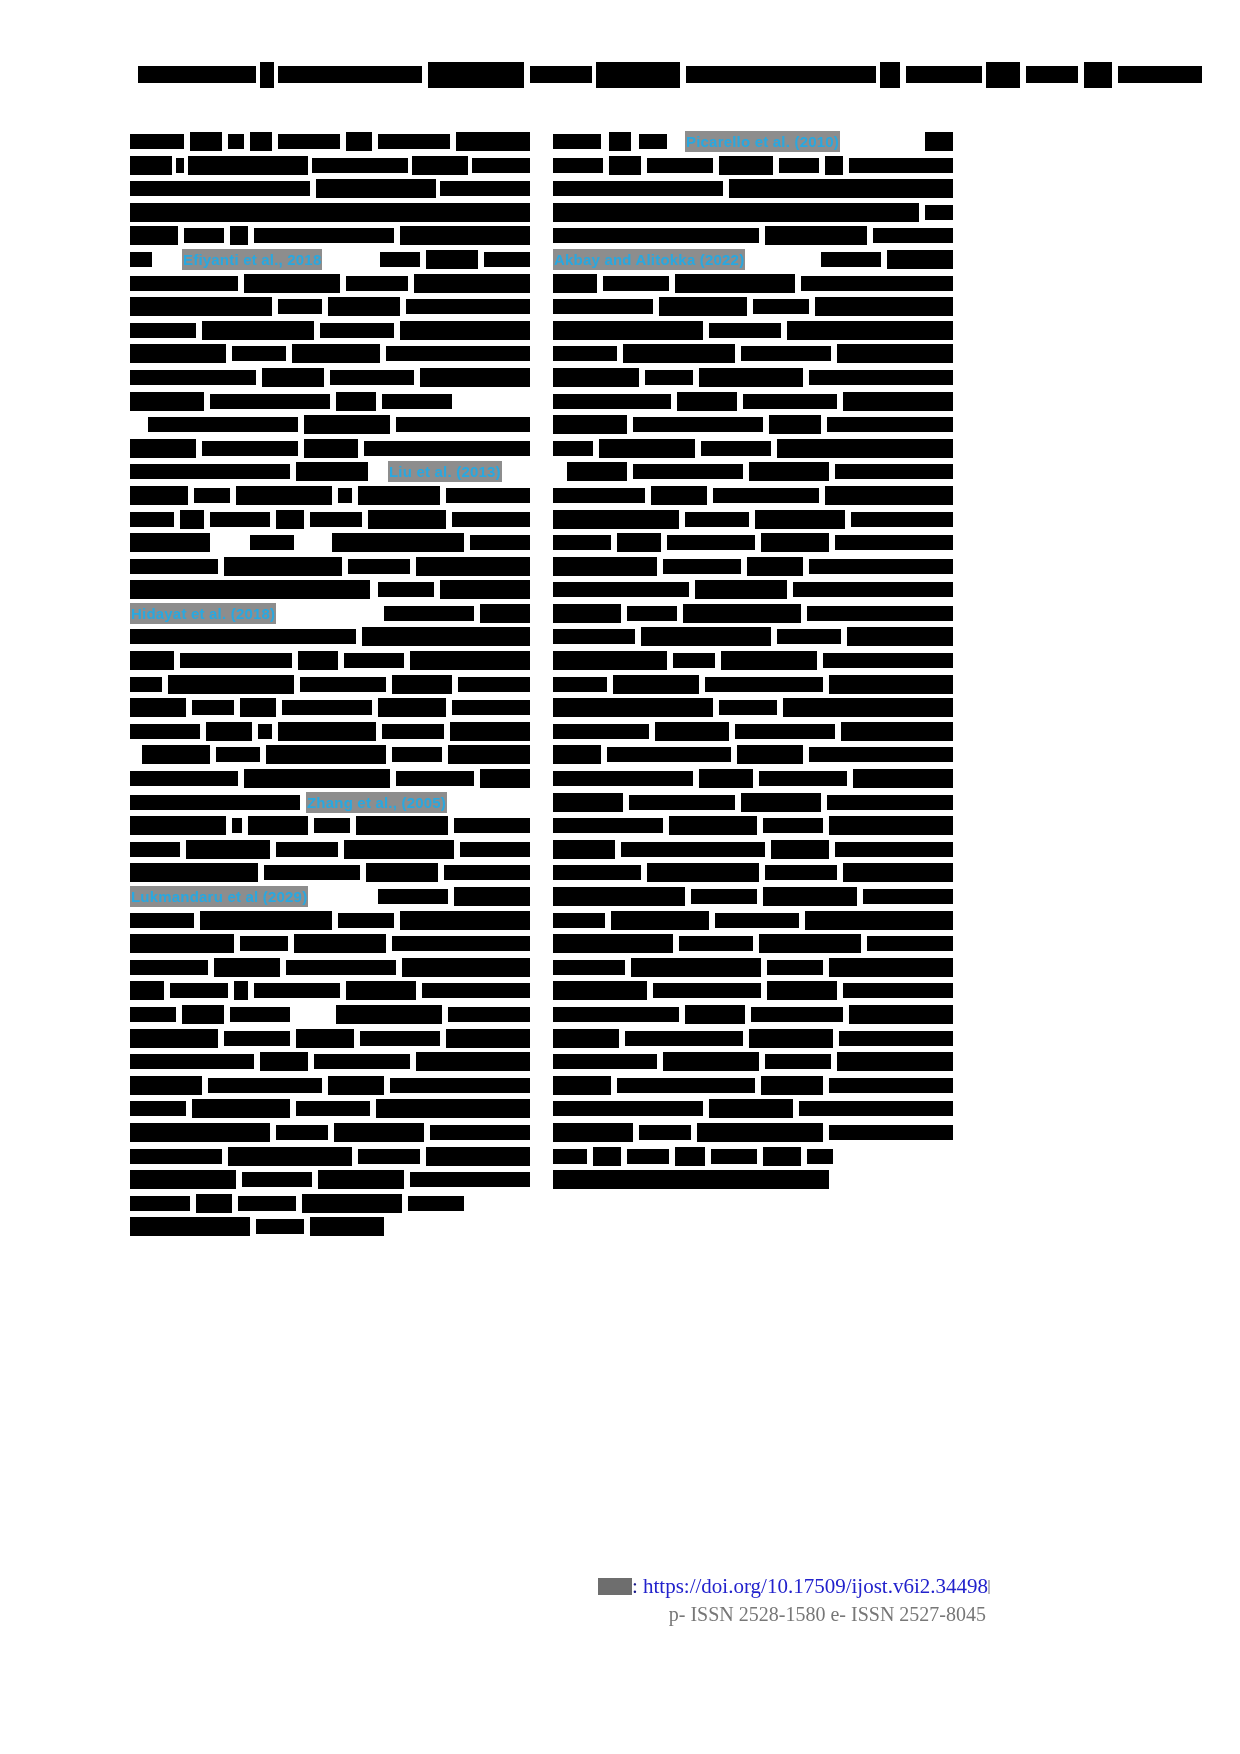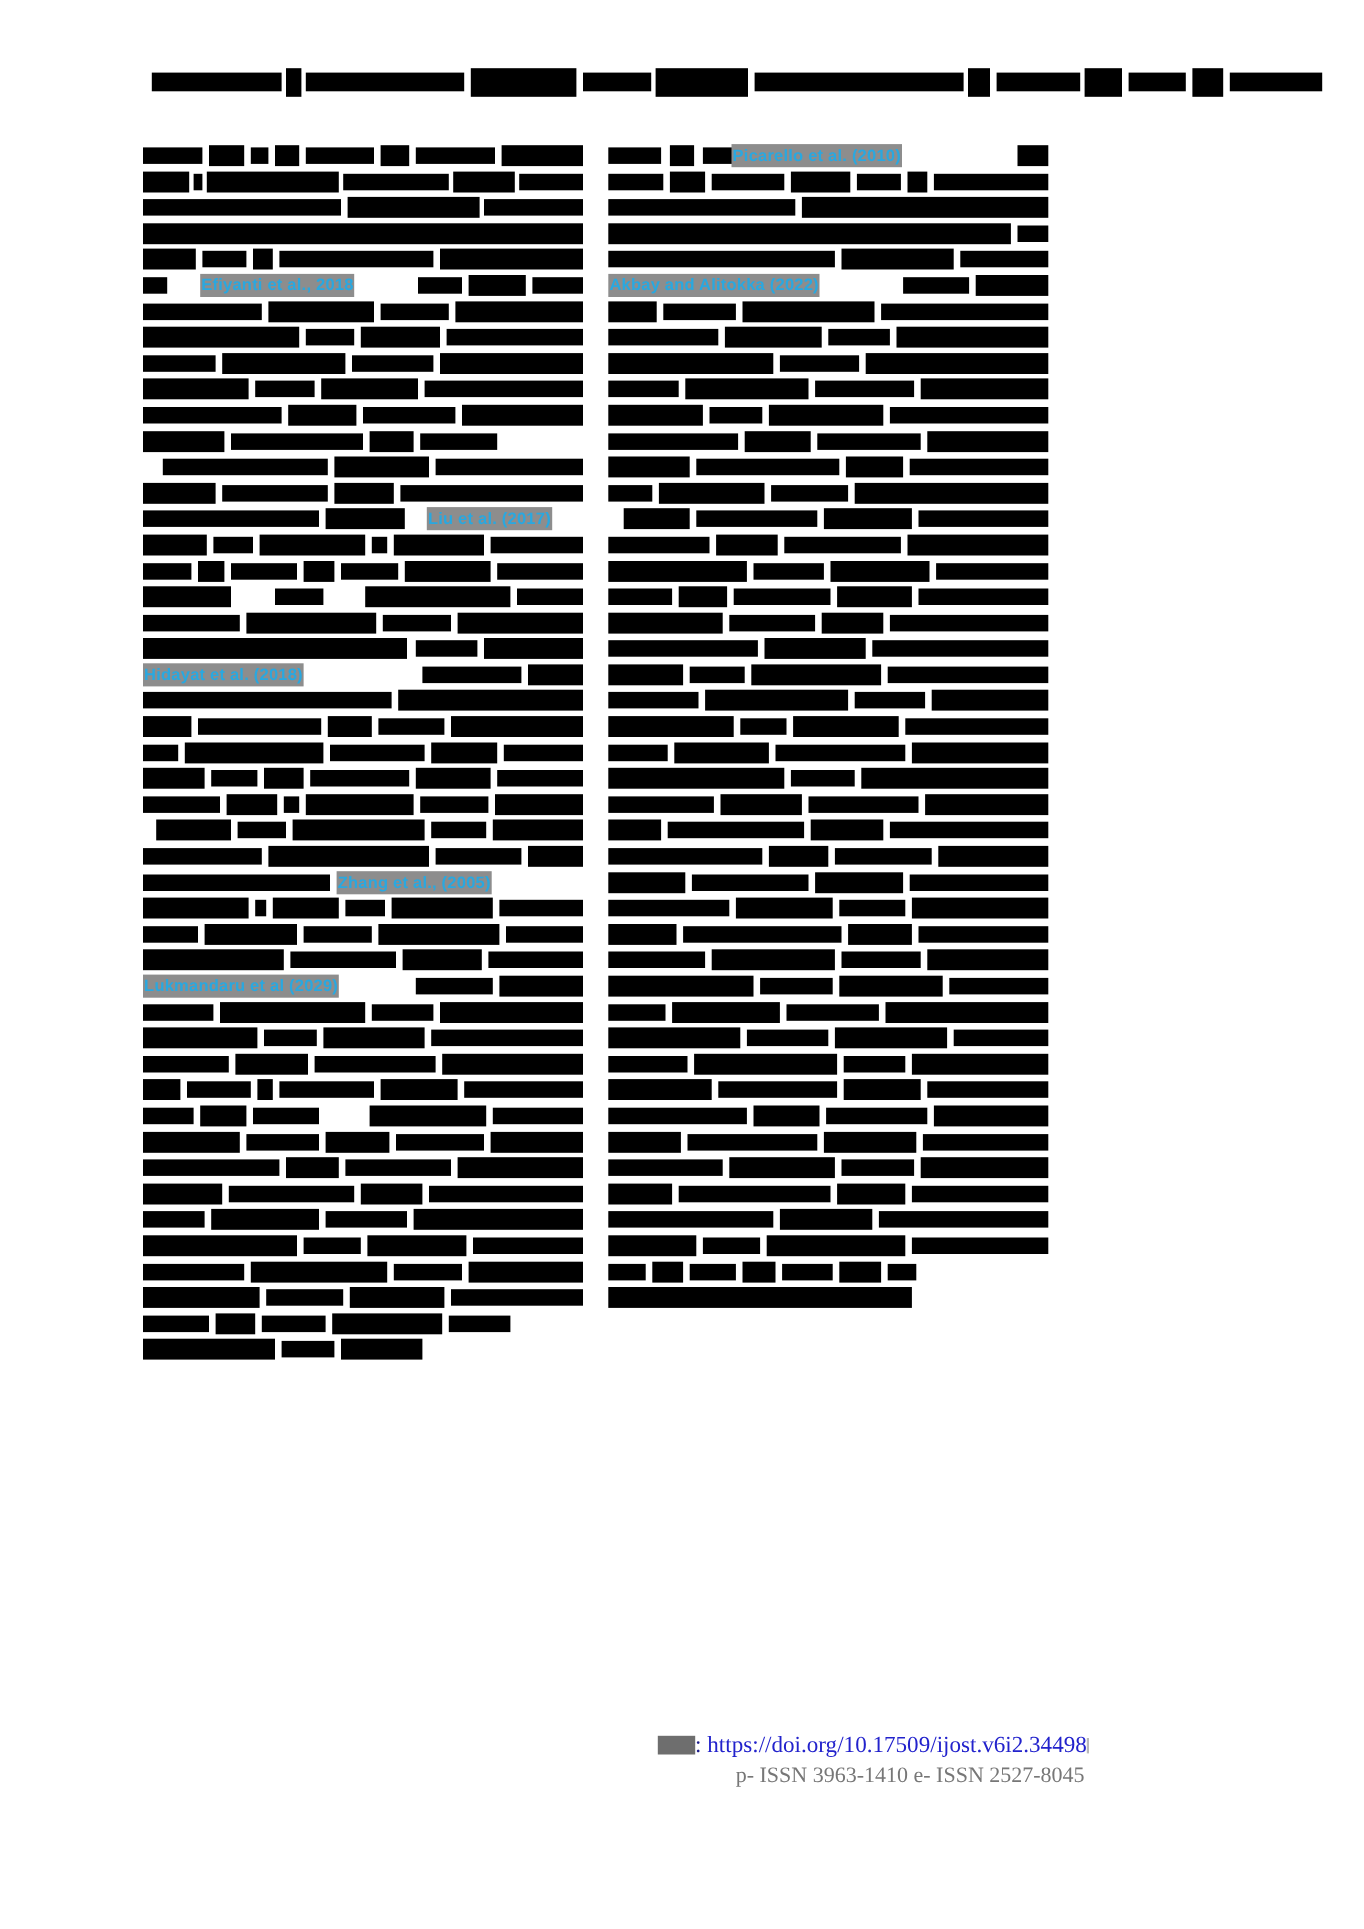--- a/index.html
+++ b/index.html
@@ -234,21 +234,21 @@
     <div class="tline">
         <i class="blk tall" style="left:0;width:66px"></i>
         <i class="blk" style="left:72px;width:96px"></i>
         <i class="blk tall" style="left:174px;width:54px"></i>
         <i class="blk" style="left:234px;width:166px"></i>
       </div>
 
     <div class="tline">
       <i class="blk" style="left:0;width:160px"></i>
         <i class="blk tall" style="left:166px;width:72px"></i>
-      <span class="cite" style="left:258px">Liu  et al.  (2017)</span>
+      <span class="cite" style="left:258px">Liu  et al.  (2013)</span>
     </div>
 
     <div class="tline">
         <i class="blk tall" style="left:0;width:58px"></i>
         <i class="blk" style="left:64px;width:36px"></i>
         <i class="blk tall" style="left:106px;width:96px"></i>
         <i class="blk" style="left:208px;width:14px"></i>
         <i class="blk tall" style="left:228px;width:82px"></i>
         <i class="blk" style="left:316px;width:84px"></i>
       </div>
@@ -481,21 +481,21 @@
       </div>
 
   </div>
 
   <div class="col col-right">
 
     <div class="tline">
       <i class="blk" style="left:0;width:48px"></i>
         <i class="blk tall" style="left:56px;width:22px"></i>
         <i class="blk" style="left:86px;width:28px"></i>
-      <span class="cite" style="left:112px">Picarello  et  al.  (2010)</span>
+      <span class="cite" style="left:132px">Picarello  et  al.  (2010)</span>
       <i class="blk tall" style="left:372px;width:28px"></i>
     </div>
 
     <div class="tline">
         <i class="blk" style="left:0;width:50px"></i>
         <i class="blk tall" style="left:56px;width:32px"></i>
         <i class="blk" style="left:94px;width:66px"></i>
         <i class="blk tall" style="left:166px;width:54px"></i>
         <i class="blk" style="left:226px;width:40px"></i>
         <i class="blk tall" style="left:272px;width:18px"></i>
@@ -794,16 +794,16 @@
         <i class="blk tall" style="left:0;width:276px"></i>
       </div>
 
   </div>
 
   <div class="footer">
     <div class="footer-doi">
       <span class="footer-doi-label"></span><span class="footer-doi-colon">:</span>
       <a href="#" style="color:#2222cc;text-decoration:none">https://doi.org/10.17509/ijost.v6i2.34498</a><span class="edge-tick"></span>
     </div>
-    <div class="footer-issn">p- ISSN 3963-1410 e- ISSN 2527-8045</div>
+    <div class="footer-issn">p- ISSN 2528-1580 e- ISSN 2527-8045</div>
   </div>
 
 </div>
 
 </body></html>

